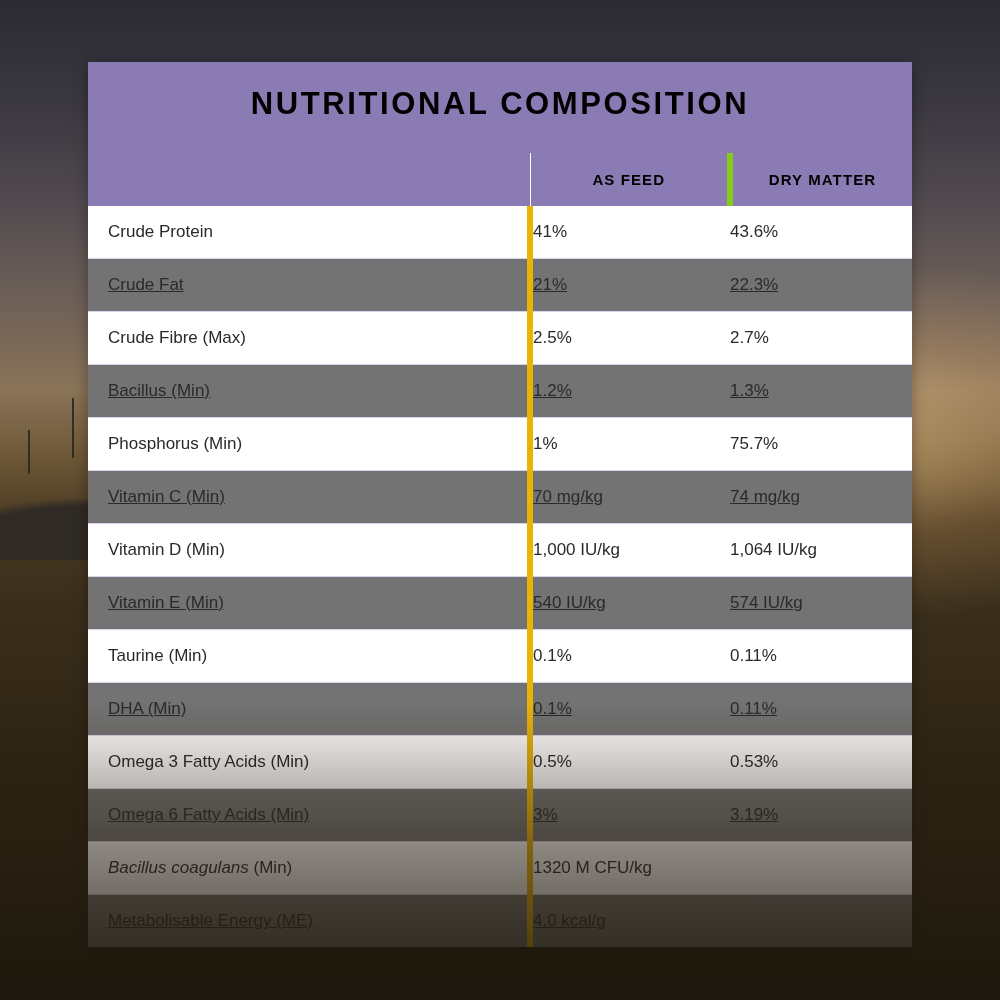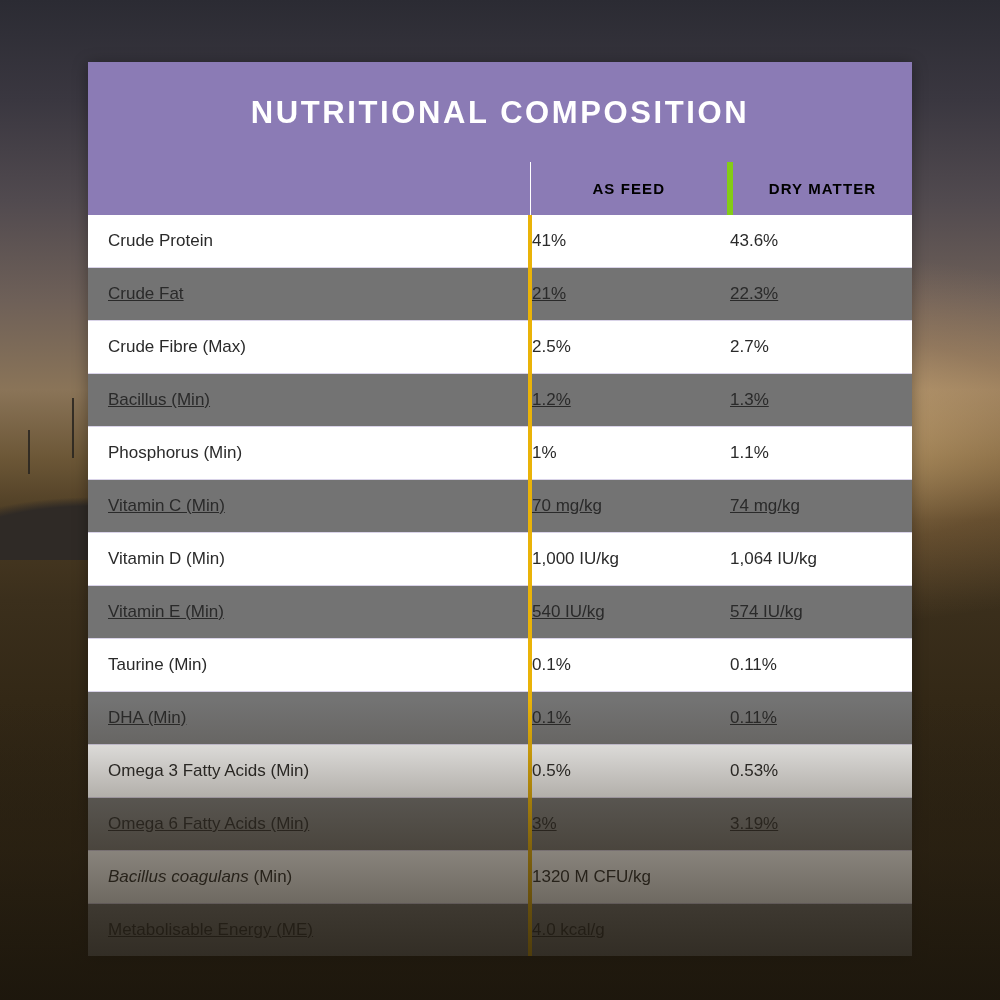--- a/index.html
+++ b/index.html
@@ -47,26 +47,26 @@
   }
   .card {
     position: absolute;
     left: 88px; top: 62px;
     width: 824px;
     background: #ffffff;
     box-shadow: 0 2px 14px rgba(0,0,0,0.35);
   }
   .card-title {
     background: #8b7bb5;
-    color: #ffffff;
+    color: #000000;
     text-align: center;
     font-size: 31px;
     font-weight: bold;
     letter-spacing: 2.6px;
-    padding: 33px 10px 31px;
+    padding: 24px 10px 31px;
   }
   table {
     border-collapse: collapse;
     width: 100%;
     table-layout: fixed;
   }
   col.c1 { width: 442px; }
   col.c2 { width: 200px; }
   col.c3 { width: 182px; }
   thead th {
@@ -83,21 +83,21 @@
   tbody td {
     font-size: 17px;
     color: #2a2a2a;
     padding: 16px 0;
     border-bottom: 1px solid #d9d3e8;
     font-weight: 400;
   }
   tbody td.label {
     text-align: left;
     padding-left: 20px;
-    border-right: 4px solid #eab308;
+    border-right: 6px solid #eab308;
   }
   tbody tr.alt td { background: #737373; text-decoration: underline; }
   tbody tr:last-child td { border-bottom: none; }
   td .ital { font-style: italic; }
 </style>
 </head>
 <body>
 
 <div id="bg">
   <div class="turbine" style="left:72px; top:398px;"></div>
@@ -135,21 +135,21 @@
             <td>2.7%</td>
           </tr>
           <tr class="alt">
             <td class="label">Bacillus (Min)</td>
             <td>1.2%</td>
             <td>1.3%</td>
           </tr>
           <tr>
             <td class="label">Phosphorus (Min)</td>
             <td>1%</td>
-            <td>1.1%</td>
+            <td>75.7%</td>
           </tr>
           <tr class="alt">
             <td class="label">Vitamin C (Min)</td>
             <td>70 mg/kg</td>
             <td>74 mg/kg</td>
           </tr>
           <tr>
             <td class="label">Vitamin D (Min)</td>
             <td>1,000 IU/kg</td>
             <td>1,064 IU/kg</td>

